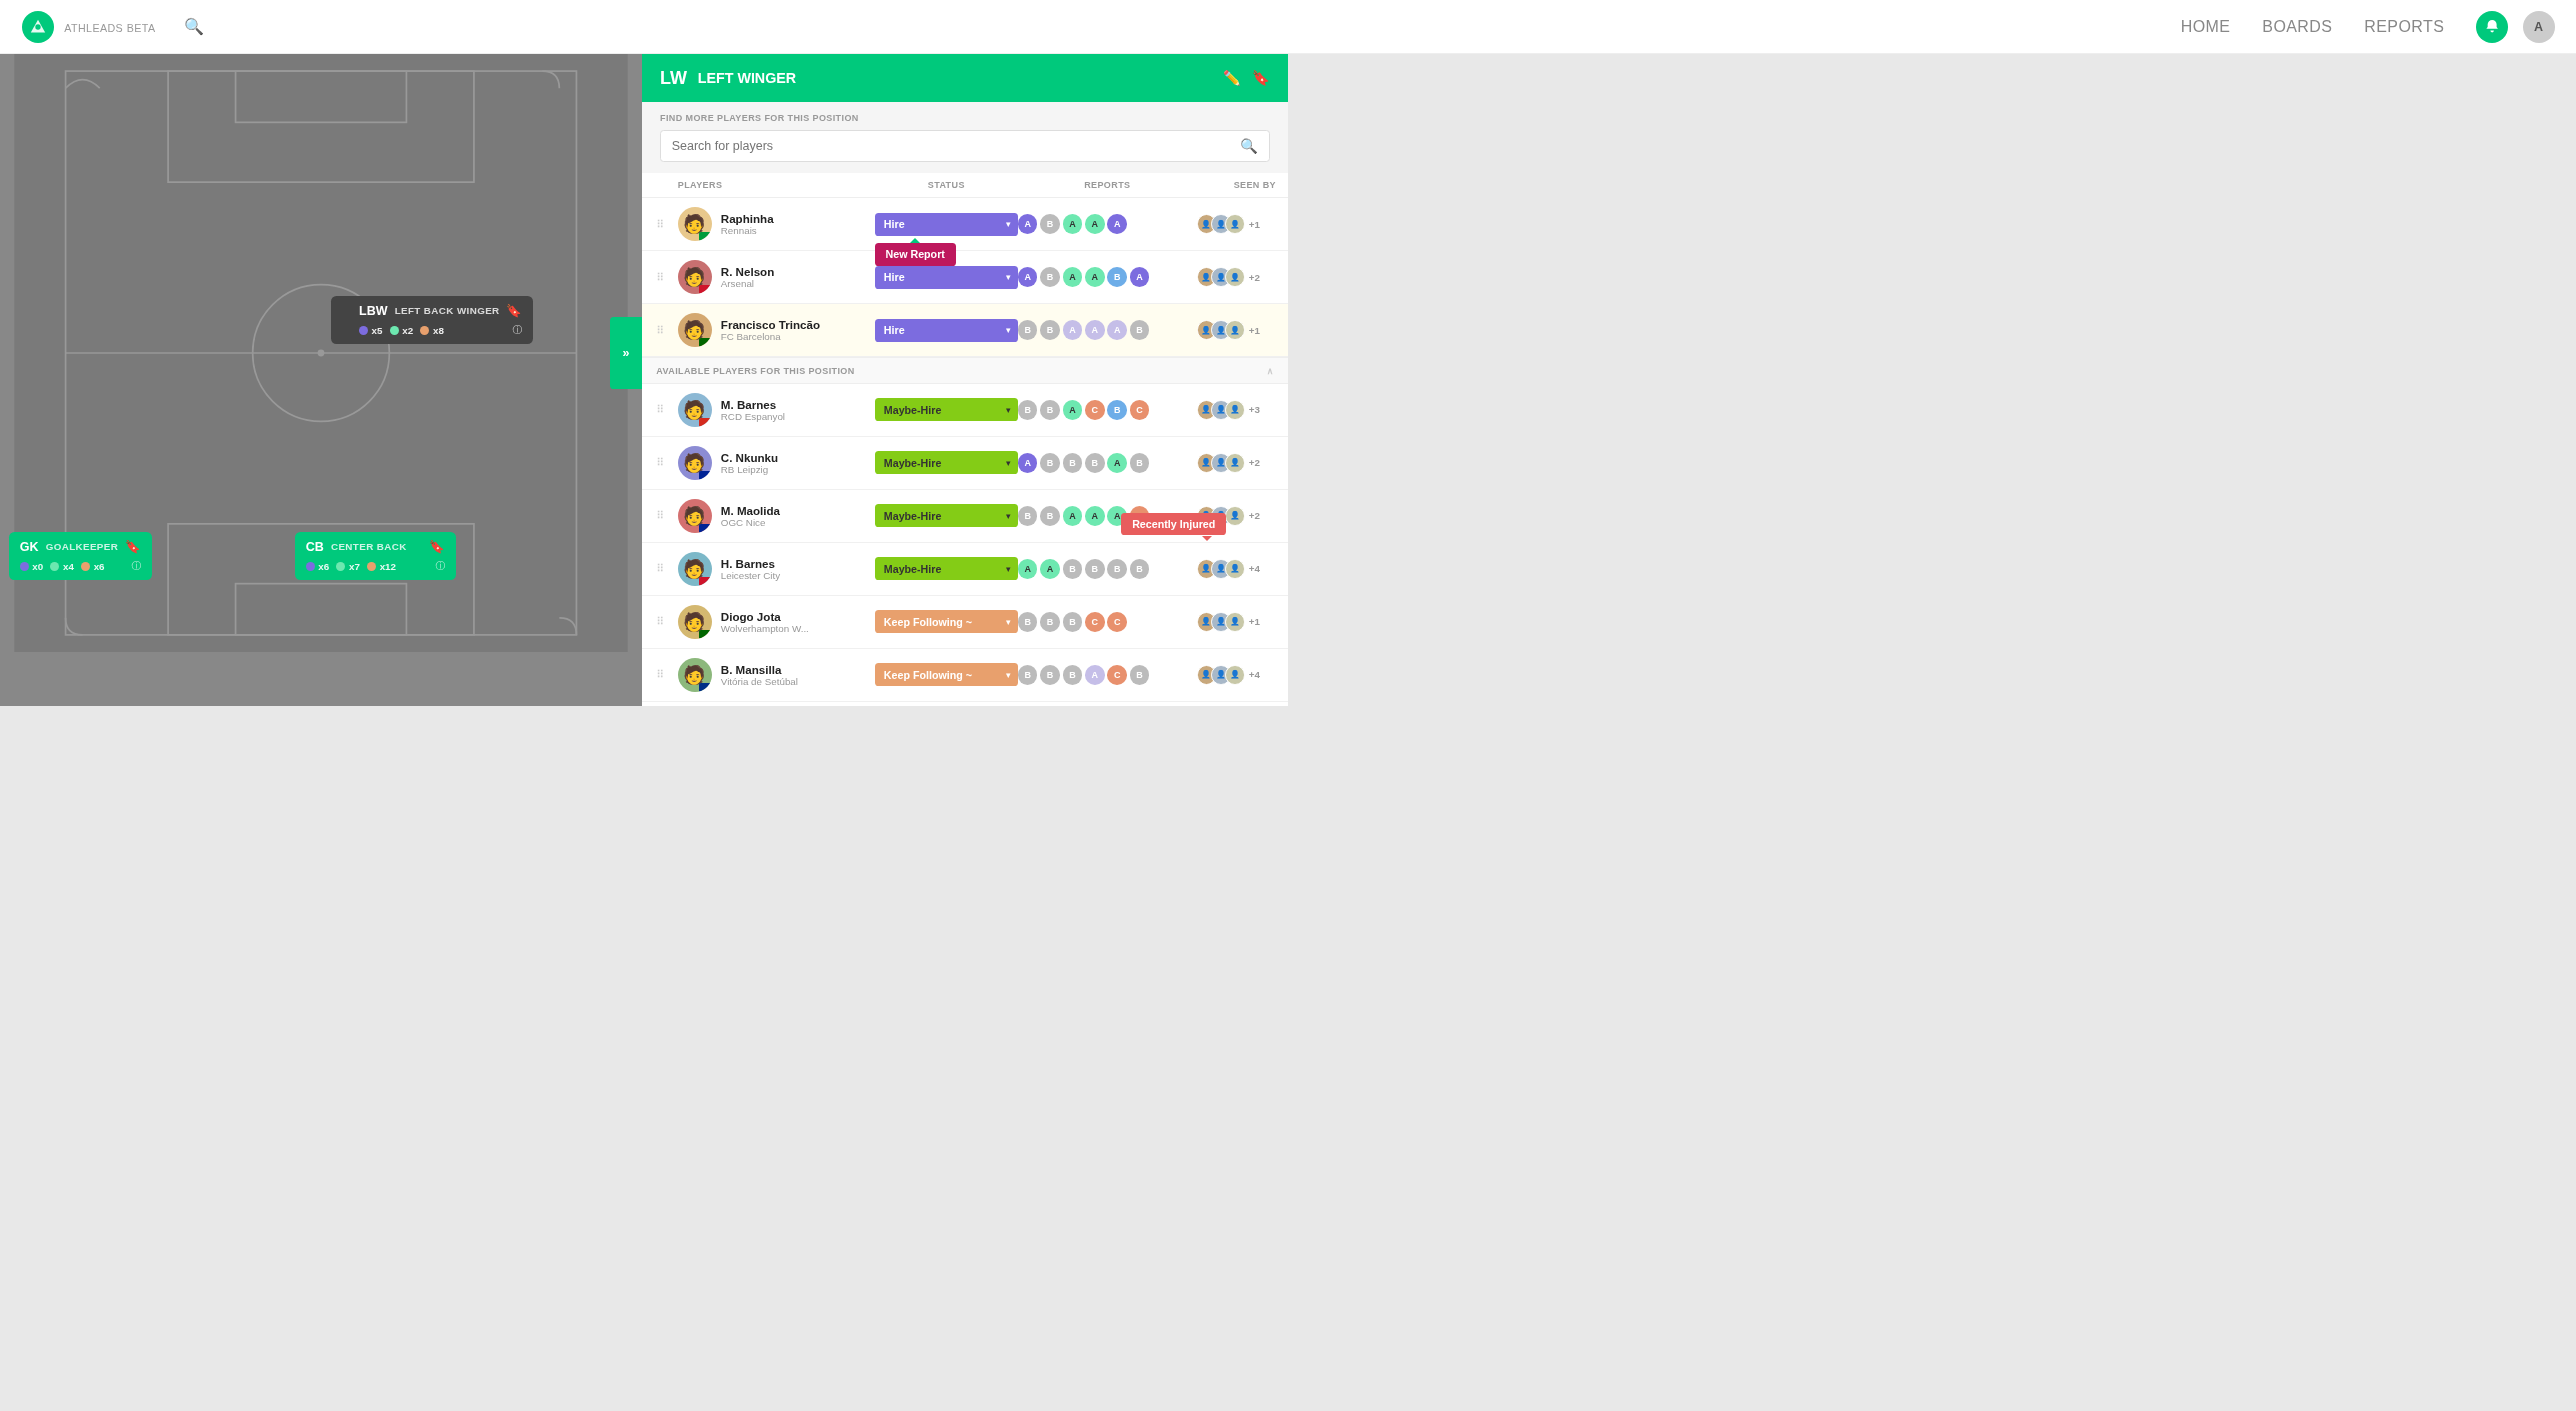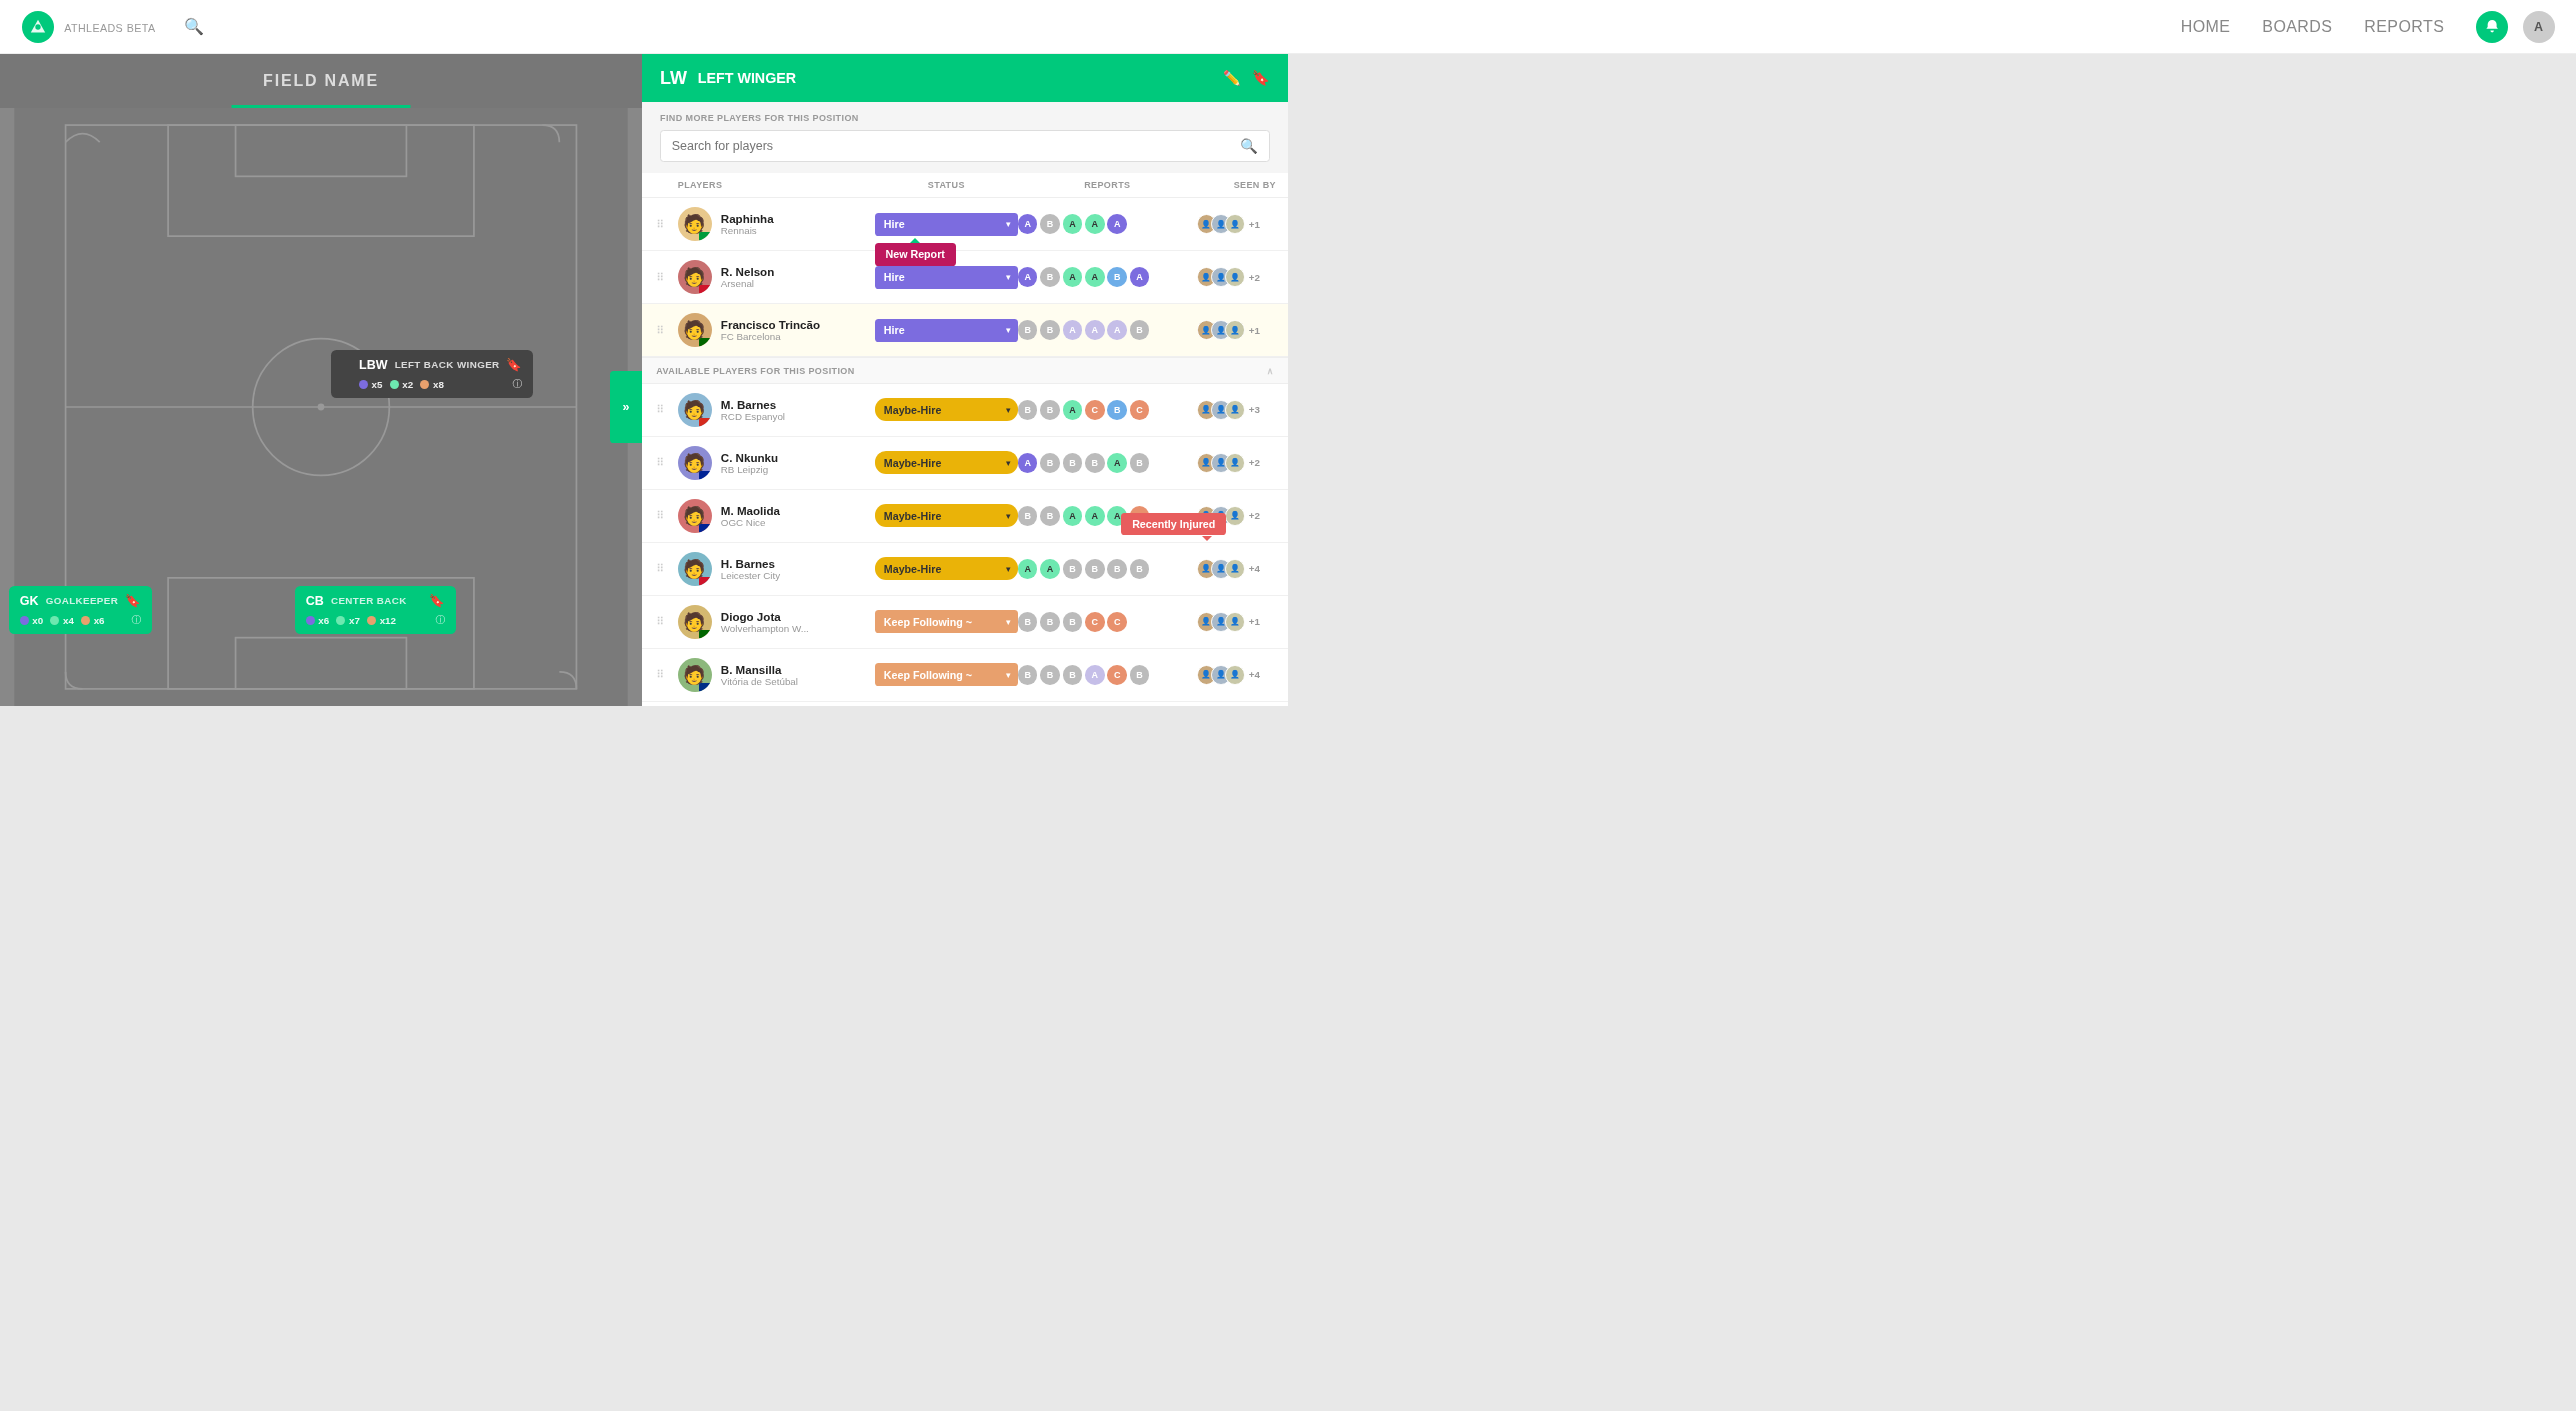--- a/index.html
+++ b/index.html
@@ -164,21 +164,21 @@
     .status-select-wrapper.hire::after { color: white; }
     .status-select-wrapper.maybe-hire::after { color: #333; }
     .status-select-wrapper.keep-following::after { color: white; }
 
     select.status-select {
       padding: 5.4px 21.5px 5.4px 9px; border-radius: 3.6px; border: none;
       font-size: 10.7px; font-weight: 600; cursor: pointer;
       appearance: none; -webkit-appearance: none; width: 100%;
     }
     select.hire { background: #7c6cdf; color: white; }
-    select.maybe-hire { background: #eab308; color: #333; border-radius: 11px; }
+    select.maybe-hire { background: #84cc16; color: #333; }
     select.keep-following { background: #e8a06d; color: white; }
 
     
     .reports-badges { display: flex; gap: 2.7px; align-items: center; }
     .badge {
       width: 19.7px; height: 19.7px; border-radius: 50%; display: flex;
       align-items: center; justify-content: center;
       font-size: 9px; font-weight: 700;
     }
     .badge.a-purple { background: #7c6cdf; color: white; }
@@ -252,24 +252,20 @@
     <div class="notif-btn">
       <svg width="14.3" height="14.3" viewBox="0 0 16 16" fill="white">
         <path d="M8 1a5 5 0 0 0-5 5v3l-1.5 2h13L13 9V6a5 5 0 0 0-5-5zm0 14a2 2 0 0 0 2-2H6a2 2 0 0 0 2 2z"></path>
       </svg>
     </div>
     <div class="avatar-btn">A</div>
   </div>
 </header>
 
 <div class="left-panel">
-  <div class="field-name-bar">
-    <span class="field-name-text">FIELD NAME</span>
-    <div class="field-name-underline"></div>
-  </div>
   <div class="field-area">
 
     <svg class="field-svg" viewBox="0 0 718 700" fill="none" xmlns="http://www.w3.org/2000/svg">
 
       <rect width="718" height="700" fill="#7a7a7a"></rect>
 
       <rect x="60" y="20" width="598" height="660" stroke="#999" stroke-width="2" fill="none"></rect>
 
       <circle cx="359" cy="350" r="80" stroke="#999" stroke-width="2" fill="none"></circle>
 

